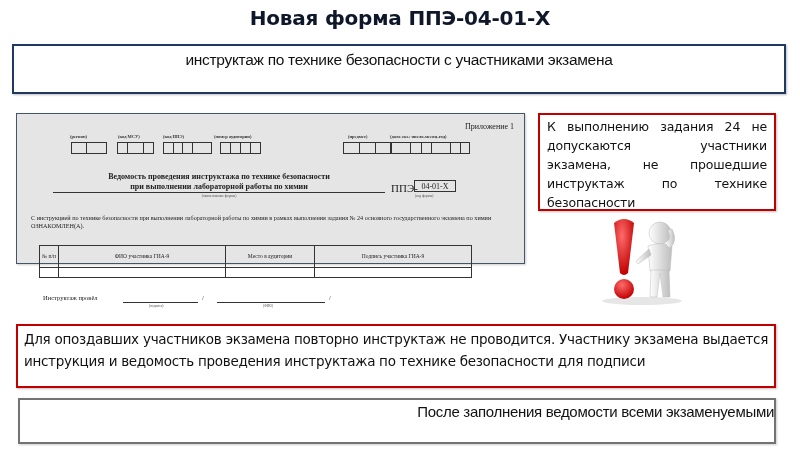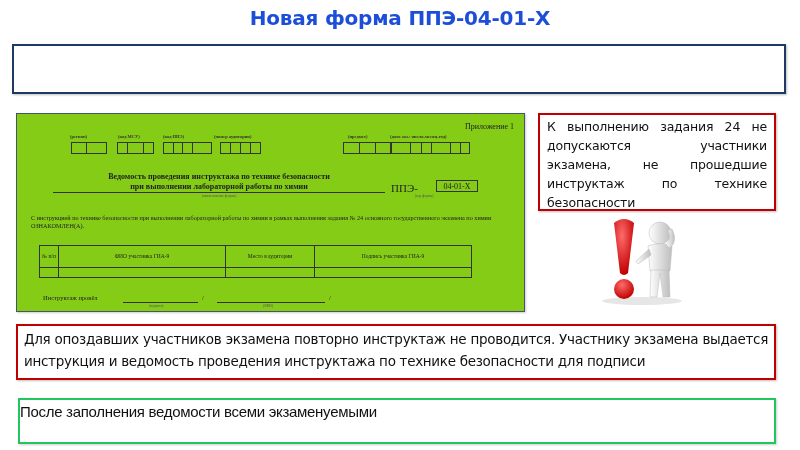--- a/index.html
+++ b/index.html
@@ -2,52 +2,52 @@
 <html><head>
 <meta charset="utf-8">
 <style>
   * { box-sizing: border-box; margin: 0; padding: 0; }
   html, body { width: 800px; height: 450px; background: #ffffff; overflow: hidden; }
   body { position: relative; font-family: "DejaVu Sans", sans-serif; color: #111; }
 
   .title {
     position: absolute; left: 0; top: 6px; width: 800px; text-align: center;
     font-family: "DejaVu Sans", sans-serif; font-weight: bold; font-size: 20px;
-    color: #1d4ed8; letter-spacing: -0.2px;
+    color: #0f172a; letter-spacing: -0.2px;
   }
 
   .box-top {
     position: absolute; left: 12px; top: 44px; width: 774px; height: 50px;
     border: 2px solid #1f3864; background: #fff;
     box-shadow: 1px 1px 2px rgba(0,0,0,0.25);
     text-align: center; font-family: "Liberation Sans", sans-serif;
     font-size: 15.5px; line-height: 21px; padding-top: 3px; letter-spacing: -0.3px;
   }
   .box-top .red { color: #c00000; }
 
   .form {
-    position: absolute; left: 16px; top: 113px; width: 509px; height: 199px;
-    border: 1px solid #44546a; background: #84cc16;
+    position: absolute; left: 16px; top: 113px; width: 509px; height: 151px;
+    border: 1px solid #44546a; background: #e5e5e5;
     box-shadow: 1px 1px 2px rgba(0,0,0,0.2);
     font-family: "Liberation Serif", serif; color: #222;
   }
   .form .appendix { position: absolute; right: 10px; top: 8px; font-size: 8px; }
   .form .lbl { position: absolute; font-size: 4.5px; font-weight: bold; color: #333; white-space: nowrap; }
   .cells { position: absolute; display: flex; height: 12px; }
   .cells span { display: block; height: 12px; border: 1px solid #333; border-right: none; }
   .cells span:last-child { border-right: 1px solid #333; }
 
   .form .fname {
     position: absolute; left: 36px; top: 58px; width: 332px; text-align: center;
     font-size: 8px; font-weight: bold; line-height: 10px;
     border-bottom: 1px solid #333;
   }
   .form .fname-cap { position: absolute; left: 36px; top: 80px; width: 332px; text-align: center; font-size: 3.5px; color: #555; }
   .form .ppe { position: absolute; left: 374px; top: 68px; font-size: 11px; }
-  .form .code-box { position: absolute; left: 397px; top: 66px; width: 42px; height: 12px; border: 1px solid #333; font-size: 8px; text-align: center; line-height: 11px; margin-left: 22px; }
+  .form .code-box { position: absolute; left: 397px; top: 66px; width: 42px; height: 12px; border: 1px solid #333; font-size: 8px; text-align: center; line-height: 11px; }
   .form .code-cap { position: absolute; left: 398px; top: 80px; font-size: 3.5px; color: #555; }
   .form .intro { position: absolute; left: 14px; top: 100px; width: 470px; font-size: 6.2px; line-height: 8px; }
 
   .form table { position: absolute; left: 22px; top: 131px; width: 433px; border-collapse: collapse; font-size: 5.5px; }
   .form td, .form th { border: 1px solid #333; text-align: center; font-weight: normal; padding: 0 1px; }
   .form th { height: 22px; line-height: 7px; }
   .form td { height: 10px; }
 
   .form .signed { position: absolute; left: 26px; top: 180px; font-size: 6.5px; }
   .form .line { position: absolute; top: 188px; border-bottom: 1px solid #333; height: 1px; }
@@ -58,41 +58,42 @@
     position: absolute; left: 538px; top: 113px; width: 238px; height: 98px;
     border: 2px solid #c00000; background: #fff;
     box-shadow: 1px 1px 2px rgba(0,0,0,0.25);
     font-family: "DejaVu Sans", sans-serif; font-size: 12.5px; line-height: 19px;
     padding: 2px 7px; text-align: justify; text-align-last: left; letter-spacing: -0.2px;
   }
 
   .figure { position: absolute; left: 590px; top: 213px; width: 100px; height: 95px; }
 
   .box-late {
-    position: absolute; left: 16px; top: 324px; width: 760px; height: 56px;
+    position: absolute; left: 16px; top: 324px; width: 760px; height: 64px;
     border: 2px solid #c00000; background: #fff;
     box-shadow: 1px 1px 2px rgba(0,0,0,0.25);
     font-family: "DejaVu Sans", sans-serif; font-size: 13.5px; line-height: 22px;
     padding: 2px 6px; text-align: justify; text-align-last: left; letter-spacing: -0.3px;
   }
 
   .box-bottom {
     position: absolute; left: 18px; top: 398px; width: 758px; height: 46px;
-    border: 2px solid #22c55e; background: #fff;
+    border: 2px solid #737373; background: #fff;
     box-shadow: 1px 1px 2px rgba(0,0,0,0.2);
     font-family: "Liberation Sans", sans-serif; font-size: 15px; line-height: 20px;
-    text-align: left; padding-top: 2px; letter-spacing: -0.3px;
+    text-align: right; padding-top: 2px; letter-spacing: -0.3px;
   }
 </style>
 </head>
 <body>
 
 <div class="title">Новая форма ППЭ-04-01-Х</div>
 
 <div class="box-top">
+  <div>инструктаж по технике безопасности с участниками экзамена</div>
 </div>
 
 <div class="form">
   <div class="appendix">Приложение 1</div>
 
   <div class="lbl" style="left:53px;top:20px">(регион)</div>
   <div class="lbl" style="left:101px;top:20px">(код МСУ)</div>
   <div class="lbl" style="left:146px;top:20px">(код ППЭ)</div>
   <div class="lbl" style="left:197px;top:20px">(номер аудитории)</div>
   <div class="lbl" style="left:331px;top:20px">(предмет)</div>

